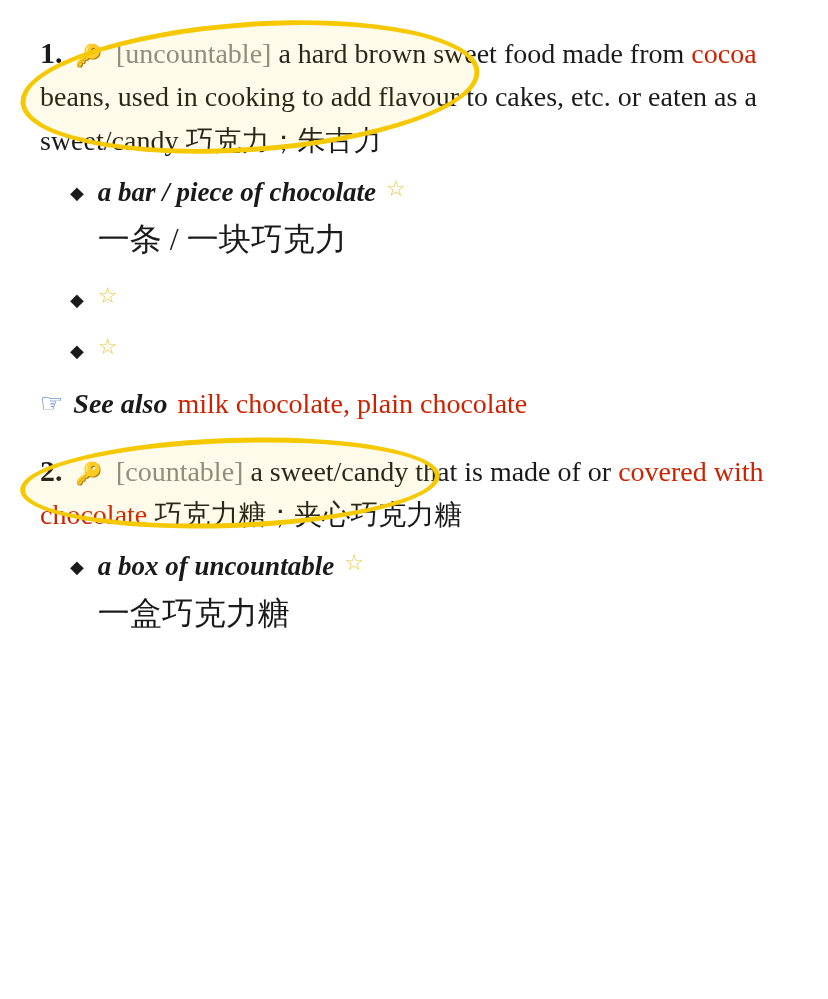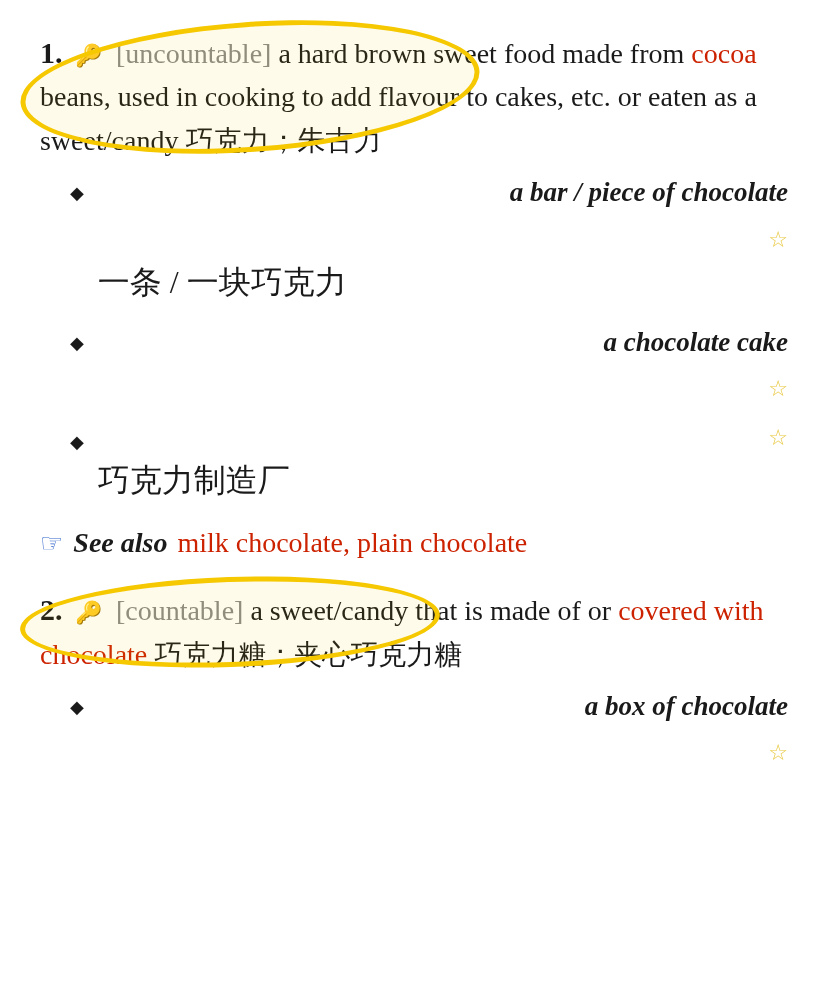--- a/index.html
+++ b/index.html
@@ -77,23 +77,22 @@
 
     .example-content {
       flex: 1;
     }
 
     .example-english {
       font-style: italic;
       font-weight: bold;
       font-size: 27px;
       display: flex;
-      align-items: flex-end;
+      align-items: flex-start;
       gap: 10px;
-      flex-direction: column;
     }
 
     .example-chinese {
       font-style: normal;
       font-weight: normal;
       font-size: 32px;
       color: #1a1a1a;
       margin-top: 2px;
     }
 
@@ -201,33 +200,31 @@
           <span class="star-icon">☆</span>
         </div>
         <div class="example-chinese">一条 / 一块巧克力</div>
       </div>
     </div>
 
     <div class="example-item">
       <span class="diamond">◆</span>
       <div class="example-content">
         <div class="example-english">
-          <span>a chocolate cake</span>
-          <span class="star-icon">☆</span>
-        </div>
-      </div>
-    </div>
-
-    <div class="example-item">
-      <span class="diamond">◆</span>
-      <div class="example-content">
-        <div class="example-english">
-          <span class="star-icon">☆</span>
-        </div>
-        <div class="example-chinese">巧克力制造厂</div>
+          <span class="star-icon">☆</span>
+        </div>
+      </div>
+    </div>
+
+    <div class="example-item">
+      <span class="diamond">◆</span>
+      <div class="example-content">
+        <div class="example-english">
+          <span class="star-icon">☆</span>
+        </div>
       </div>
     </div>
 
   </div>
 
   <div class="see-also">
     <span class="see-also-icon">☞</span>
     <span class="see-also-label">See also</span>
     <span class="see-also-links red-text">milk chocolate, plain chocolate</span>
   </div>
@@ -247,21 +244,22 @@
       <span class="chinese-text">巧克力糖；夹心巧克力糖</span>
     </span>
   </div>
 
   <div class="examples">
 
     <div class="example-item">
       <span class="diamond">◆</span>
       <div class="example-content">
         <div class="example-english">
-          <span>a box of chocolate</span>
-          <span class="star-icon">☆</span>
-        </div>
+          <span>a box of uncountable</span>
+          <span class="star-icon">☆</span>
+        </div>
+        <div class="example-chinese">一盒巧克力糖</div>
       </div>
     </div>
 
   </div>
 
 </div>
 
 </body></html>

